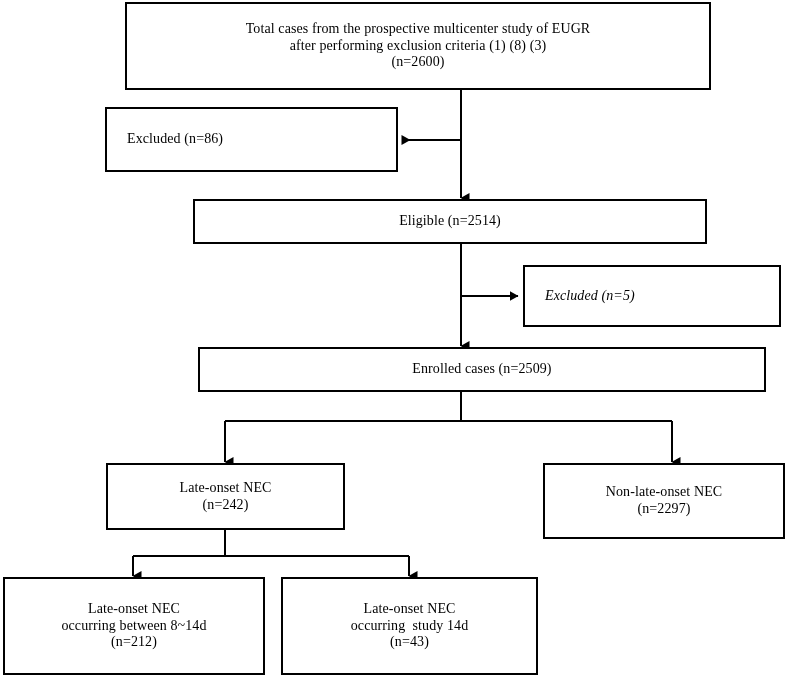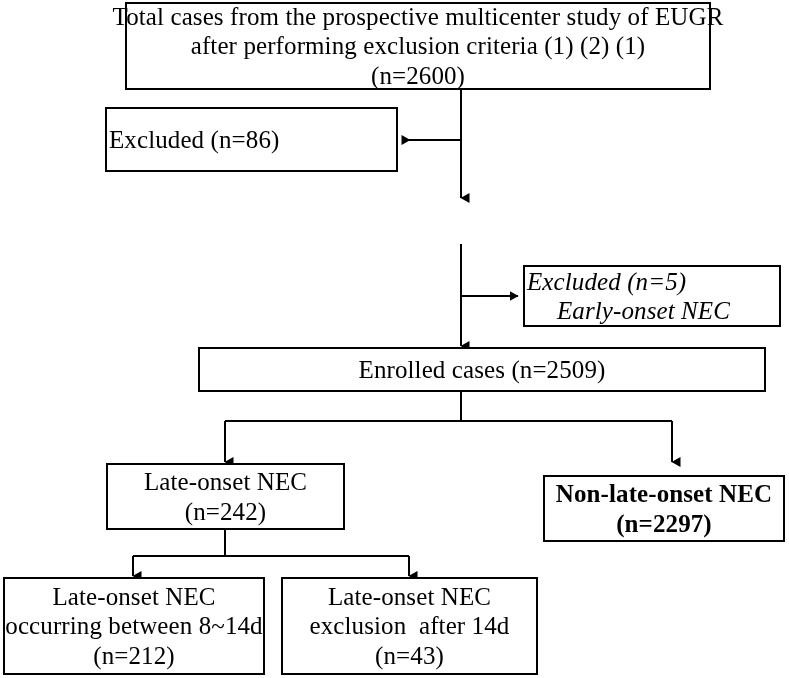--- a/index.html
+++ b/index.html
@@ -29,49 +29,49 @@
     pointer-events: none;
   }
   .node {
     position: absolute;
     box-sizing: border-box;
     background: #ffffff;
     border: 2.5px solid #000000;
     display: flex;
     flex-direction: column;
     justify-content: center;
-    font-size: 25px;
+    font-size: 14px;
     line-height: 1.18;
     letter-spacing: 0.1px;
   }
   .node.center {
     align-items: center;
     text-align: center;
   }
   .node.left {
     align-items: flex-start;
     text-align: left;
-    padding-left: 2px;
+    padding-left: 20px;
   }
   .node .line {
     white-space: pre;
     display: block;
   }
   .node .indent {
     padding-left: 30px;
   }
 
   
   #node-total        { left: 125px; top: 2px;   width: 586px; height: 88px; }
   #node-excluded-86  { left: 105px; top: 107px; width: 293px; height: 65px; }
   #node-eligible     { left: 193px; top: 199px; width: 514px; height: 45px; }
   #node-excluded-5   { left: 523px; top: 265px; width: 258px; height: 62px; font-style: italic; }
   #node-enrolled     { left: 198px; top: 347px; width: 568px; height: 45px; }
   #node-late-onset   { left: 106px; top: 463px; width: 239px; height: 67px; }
-  #node-non-late     { left: 543px; top: 475px; width: 242px; height: 67px; font-weight: bold; }
+  #node-non-late     { left: 543px; top: 463px; width: 242px; height: 76px; }
   #node-late-8-14    { left: 3px;   top: 577px; width: 262px; height: 98px; }
   #node-late-after14 { left: 281px; top: 577px; width: 257px; height: 98px; }
 </style>
 </head>
 <body>
 
 <div id="flowchart-root">
 
   <svg class="connectors" viewBox="0 0 789 678">
     <defs>
@@ -103,32 +103,34 @@
 
       <line x1="225" y1="530" x2="225" y2="556"></line>
       <line x1="133" y1="556" x2="409" y2="556"></line>
       <line x1="133" y1="556" x2="133" y2="576" marker-end="url(#arrow-down)"></line>
       <line x1="409" y1="556" x2="409" y2="576" marker-end="url(#arrow-down)"></line>
     </g>
   </svg>
 
   <div class="node center" id="node-total">
     <span class="line">Total cases from the prospective multicenter study of EUGR</span>
-    <span class="line">after performing exclusion criteria (1) (2) (1)</span>
+    <span class="line">after performing exclusion criteria (1) (8) (3)</span>
     <span class="line">(n=2600)</span>
   </div>
 
   <div class="node left" id="node-excluded-86">
     <span class="line">Excluded (n=86)</span>
   </div>
 
+  <div class="node center" id="node-eligible">
+    <span class="line">Eligible (n=2514)</span>
+  </div>
 
   <div class="node left" id="node-excluded-5">
     <span class="line">Excluded (n=5)</span>
-    <span class="line indent">Early-onset NEC</span>
   </div>
 
   <div class="node center" id="node-enrolled">
     <span class="line">Enrolled cases (n=2509)</span>
   </div>
 
   <div class="node center" id="node-late-onset">
     <span class="line">Late-onset NEC</span>
     <span class="line">(n=242)</span>
   </div>
@@ -139,17 +141,17 @@
   </div>
 
   <div class="node center" id="node-late-8-14">
     <span class="line">Late-onset NEC</span>
     <span class="line">occurring between 8~14d</span>
     <span class="line">(n=212)</span>
   </div>
 
   <div class="node center" id="node-late-after14">
     <span class="line">Late-onset NEC</span>
-    <span class="line">exclusion  after 14d</span>
+    <span class="line">occurring  study 14d</span>
     <span class="line">(n=43)</span>
   </div>
 
 </div>
 
 </body></html>

